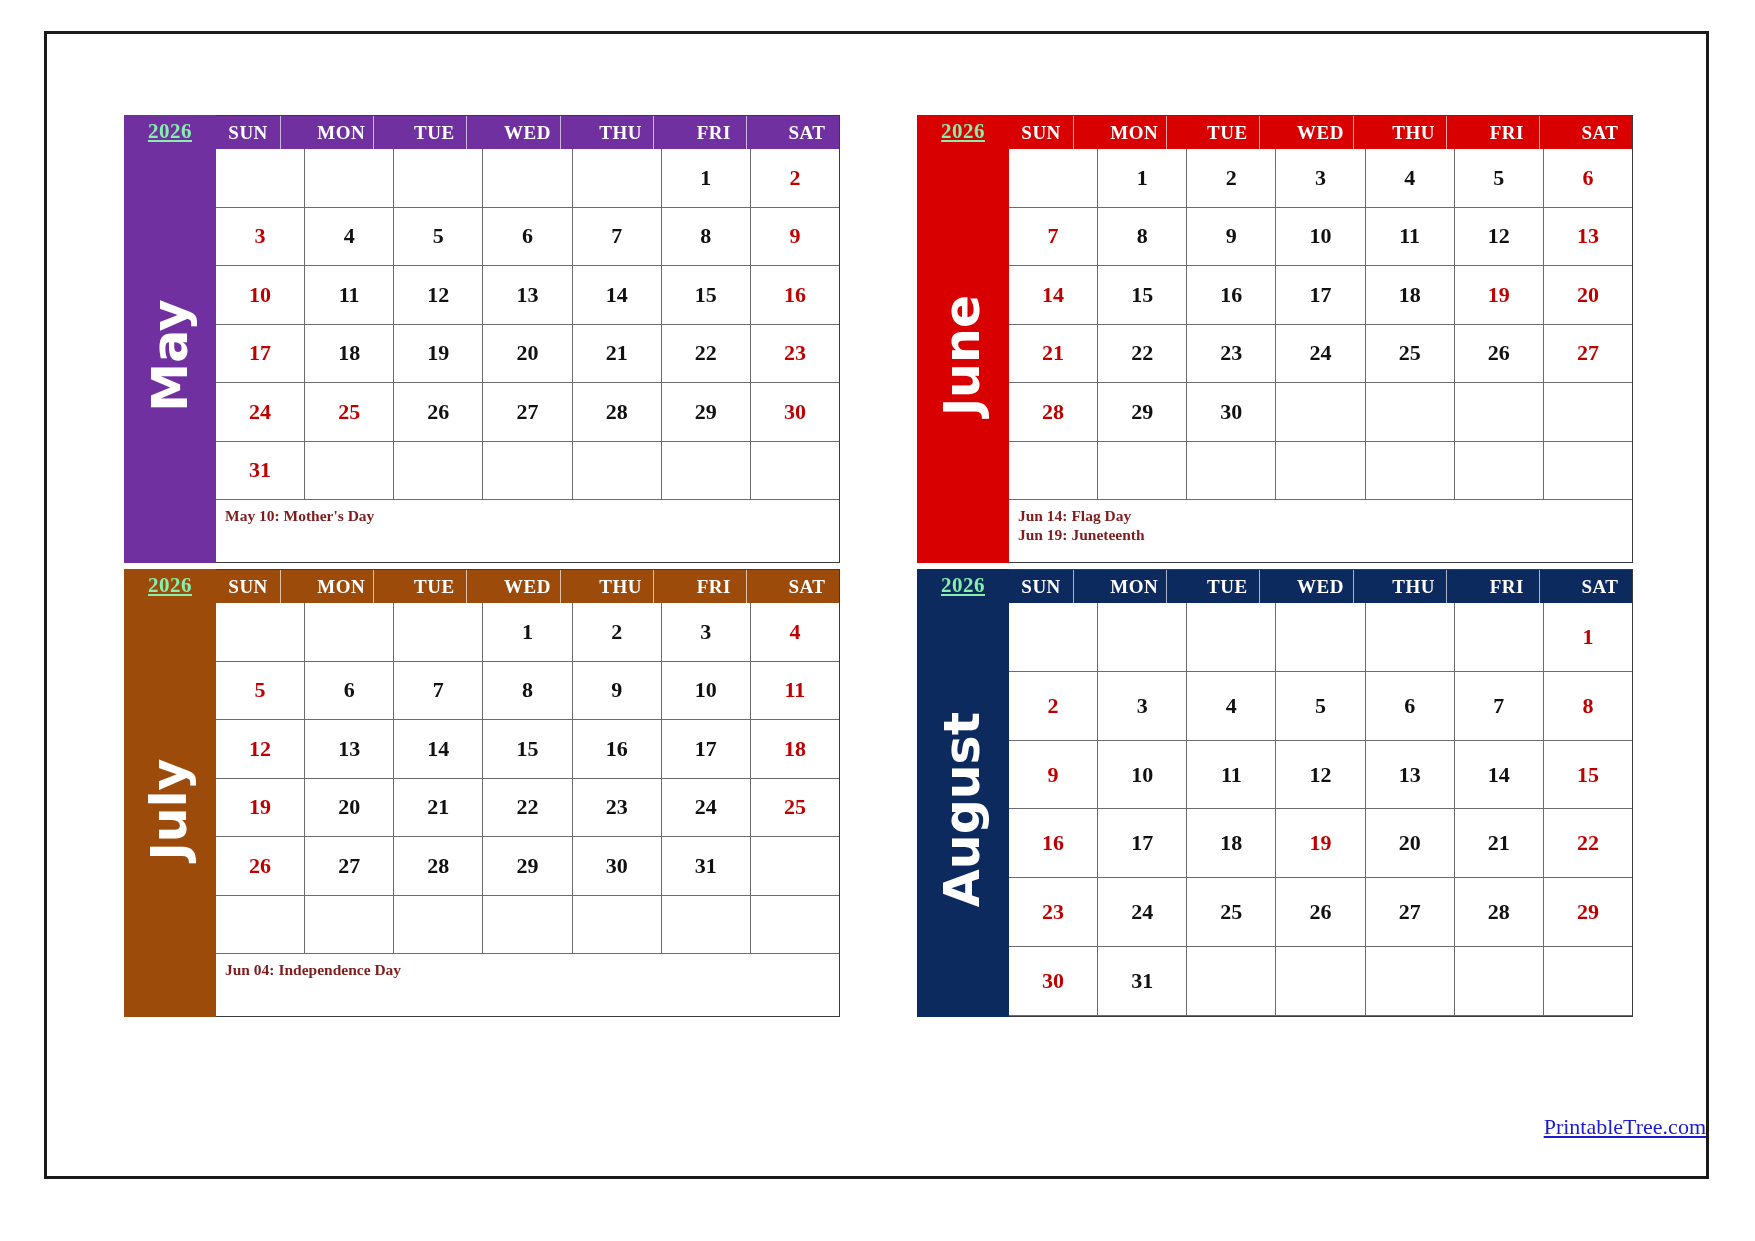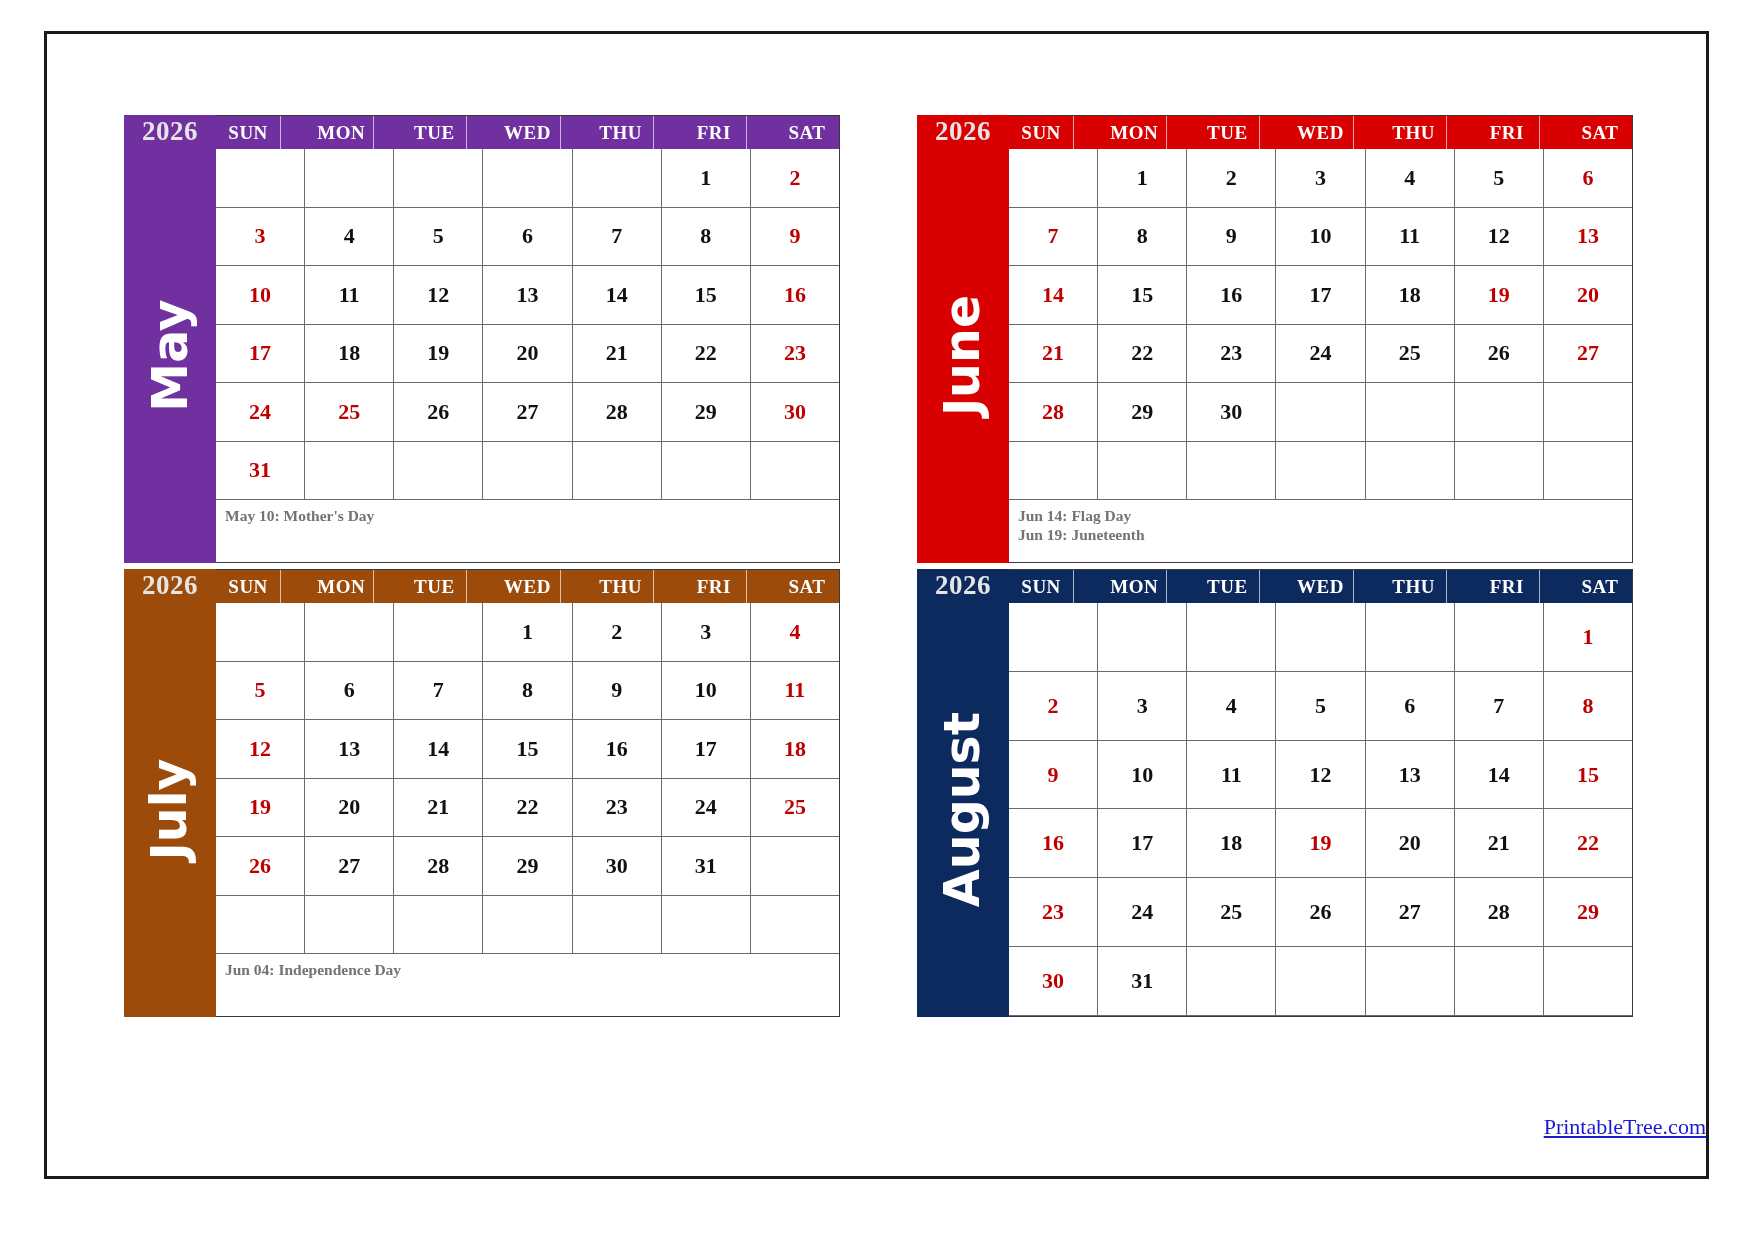--- a/index.html
+++ b/index.html
@@ -48,23 +48,24 @@
     flex-direction: column;
     align-items: center;
   }
   .year-box {
     height: 33px;
     width: 100%;
     display: flex;
     align-items: center;
     justify-content: center;
     font-weight: bold;
-    font-size: 27px;
-    color: #e5e5e5;
+    font-size: 21px;
+    color: #86efac;
     letter-spacing: 0.5px;
+    text-decoration: underline;
   }
   .spine-label-wrap {
     flex: 1;
     width: 100%;
     display: flex;
     align-items: center;
     justify-content: center;
     overflow: hidden;
   }
   .spine-label {
@@ -136,21 +137,21 @@
     height: 62px;
     box-sizing: border-box;
     padding: 7px 0 0 9px;
     display: flex;
     flex-direction: column;
     justify-content: flex-start;
   }
   .note {
     font-size: 15.5px;
     font-weight: bold;
-    color: #737373;
+    color: #7f1d1d;
     line-height: 1.22;
     font-family: "Liberation Serif", serif;
   }
 
   .footer {
     position: absolute;
     left: 0;
     right: 0;
     bottom: 36px;
     text-align: right;

